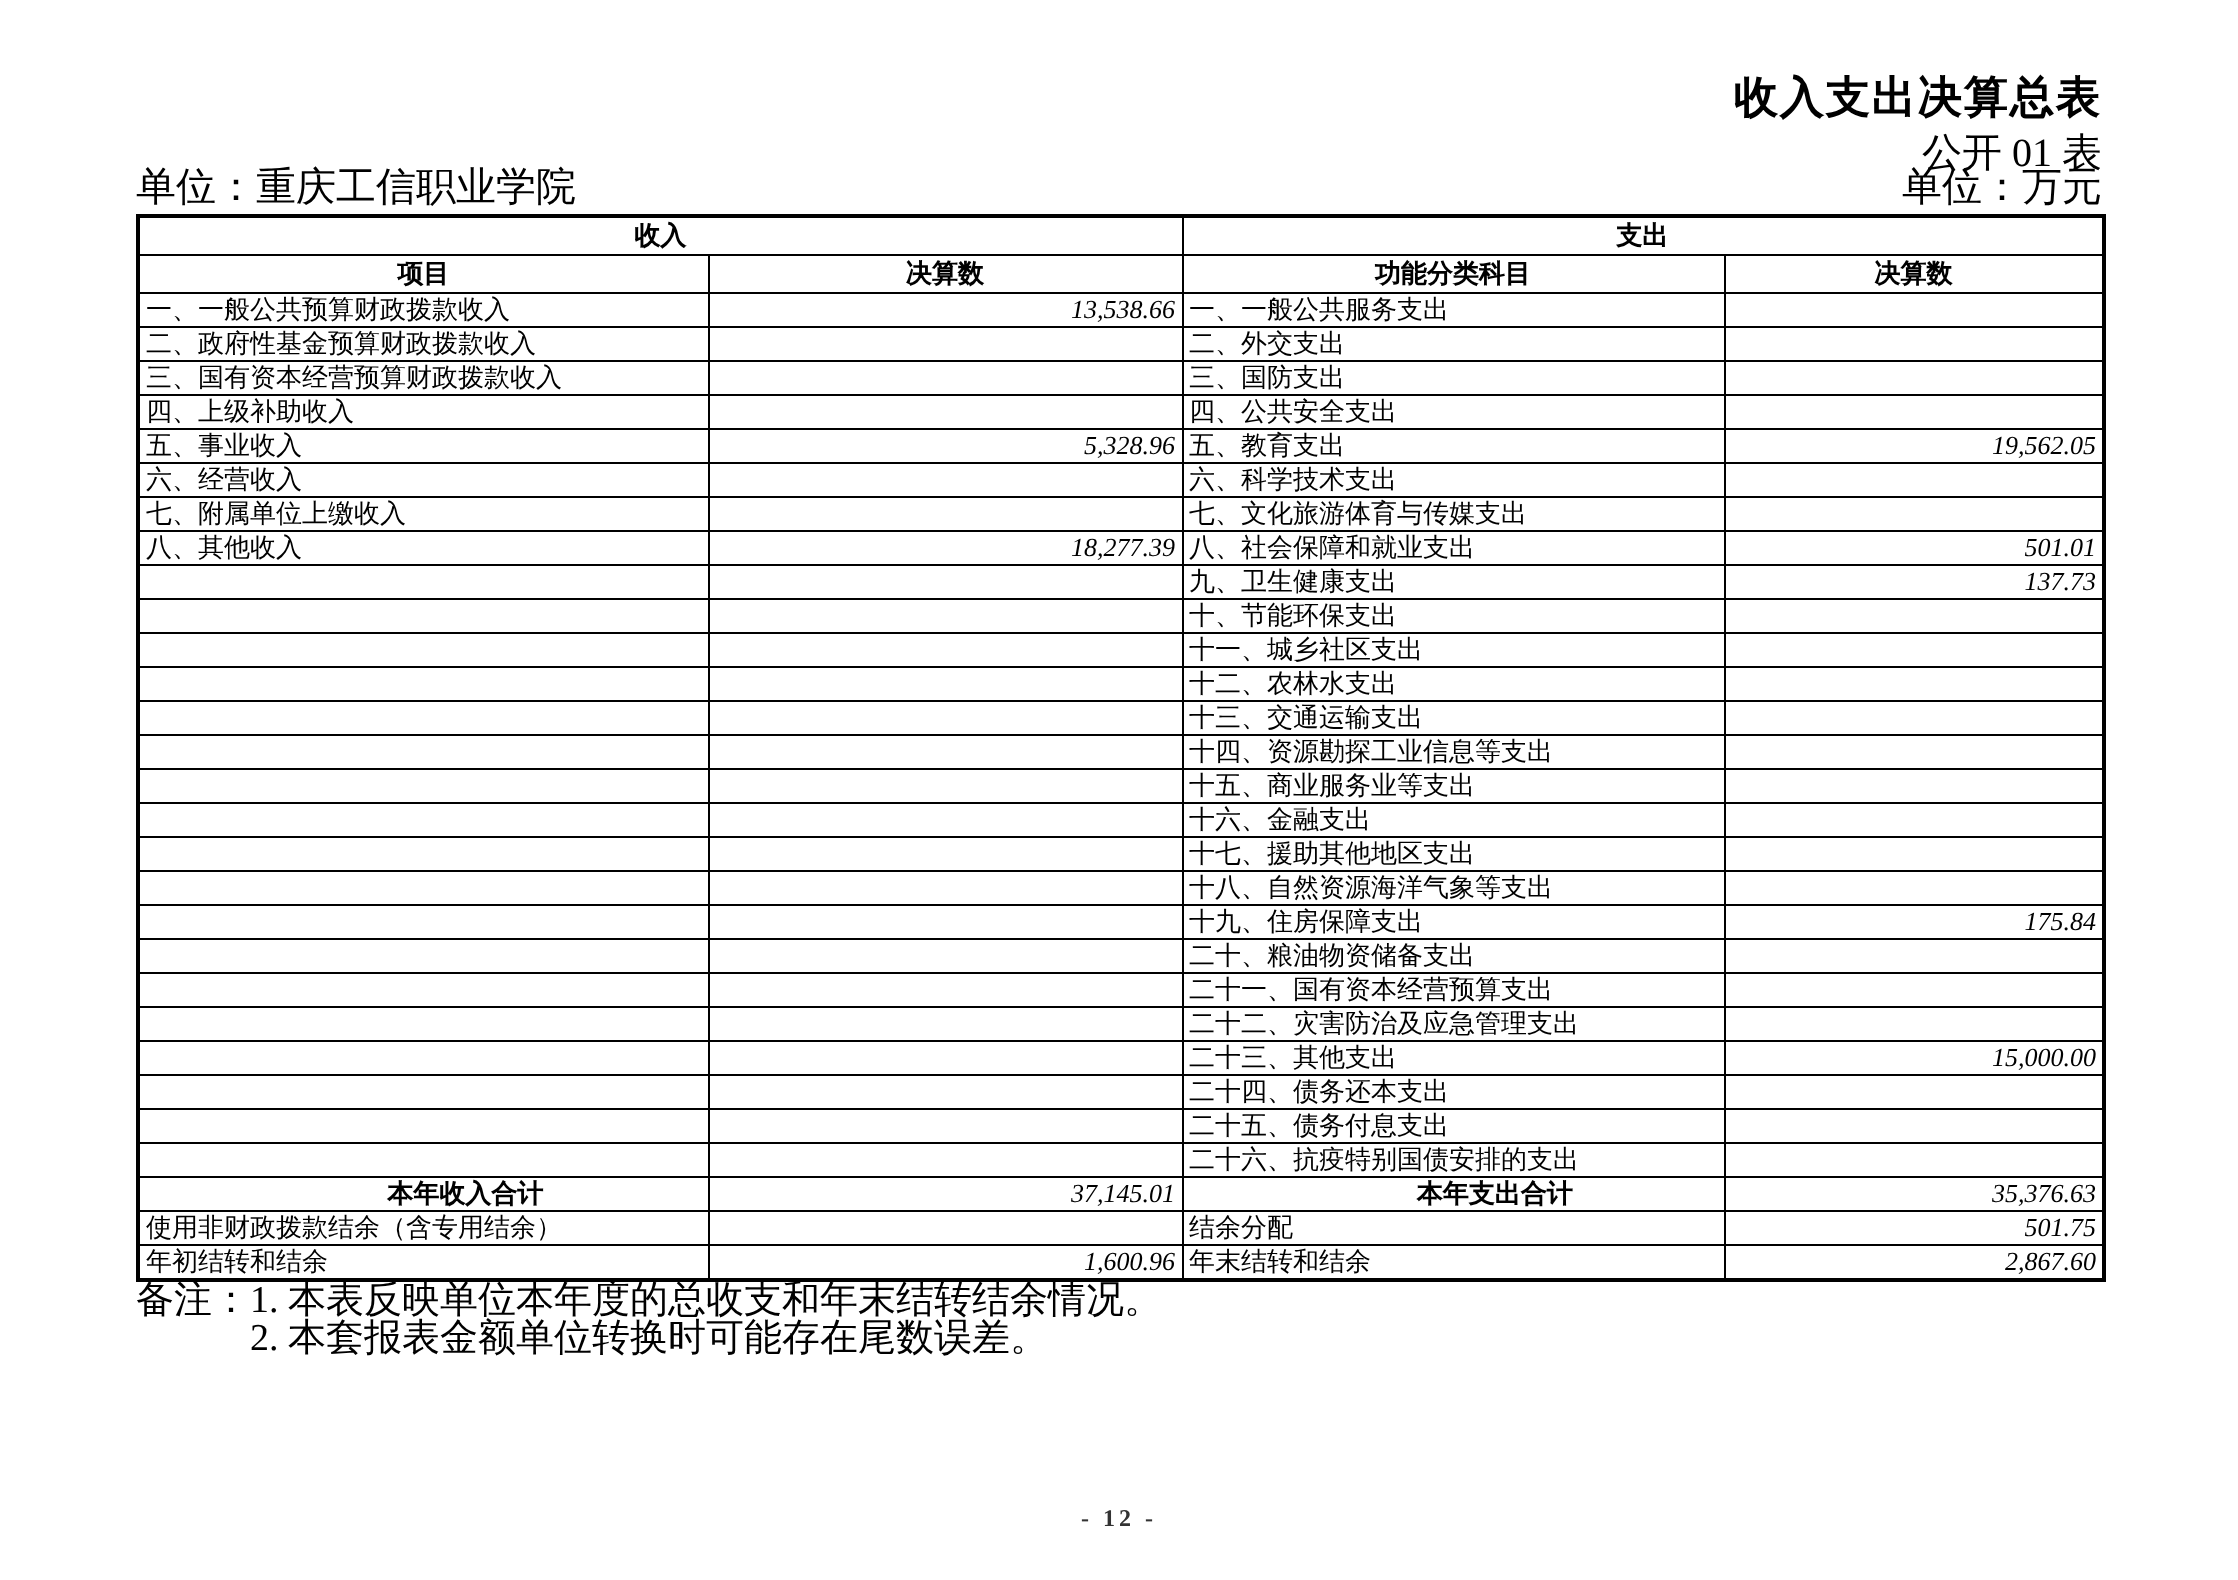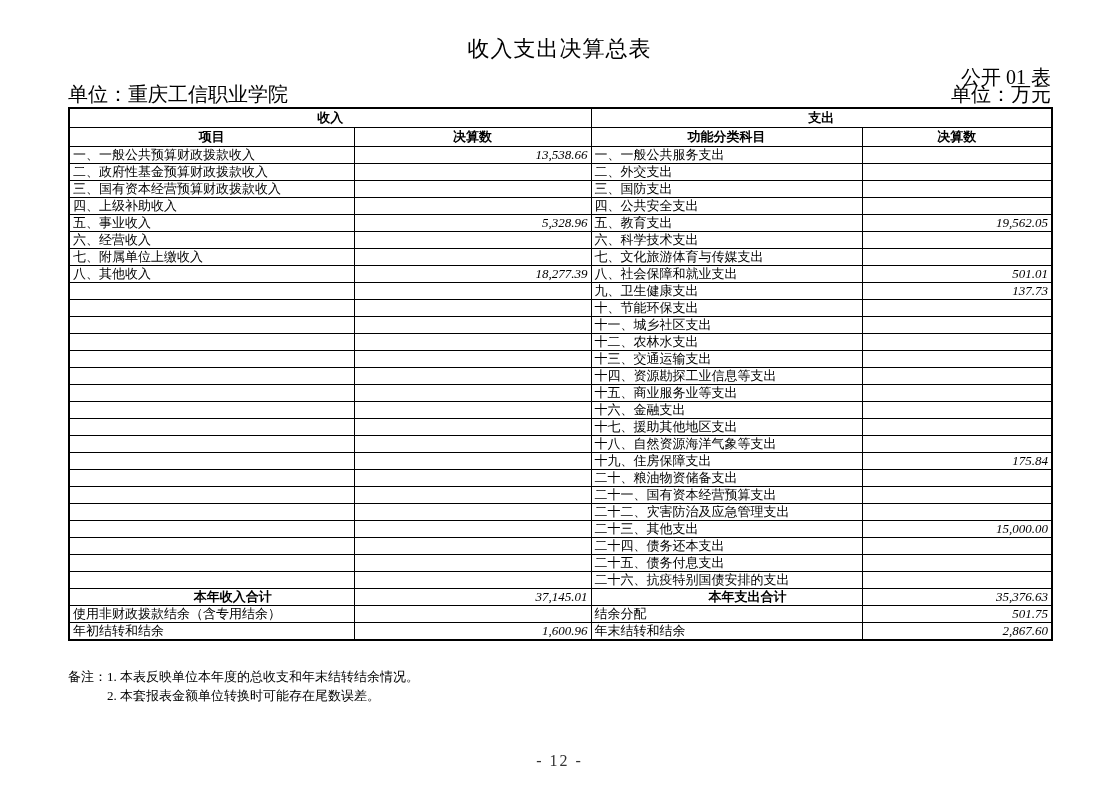--- a/index.html
+++ b/index.html
@@ -17,23 +17,23 @@
   }
   .sheet {
     position: absolute;
     inset: 0;
   }
   .content {
     margin: 0 68px;
   }
   .title {
     margin-top: 34px;
-    text-align: center;
+    text-align: right;
     font-size: 22px;
-    font-weight: normal;
+    font-weight: bold;
     letter-spacing: 1px;
     line-height: 30px;
   }
   .doc-code {
     margin-top: 5px;
     text-align: right;
     font-size: 20px;
     line-height: 17px;
   }
   .meta-row {
@@ -69,37 +69,37 @@
     padding: 1px 3px;
   }
   td.item  { text-align: left; }
   td.value { text-align: right; padding-right: 5px; font-style: italic; }
   tr.emphasis td.item {
     text-align: center;
     font-weight: bold;
     padding-left: 45px;
   }
   .notes {
-    margin-top: 26px;
     display: flex;
-    font-size: 13px;
+    font-size: 19px;
     line-height: 19px;
   }
   .notes .notes-label {
     white-space: nowrap;
   }
   .page-number {
     position: absolute;
     top: 752px;
     left: 0;
     width: 100%;
     text-align: center;
-    font-size: 16px;
+    font-size: 12px;
     color: #333;
     letter-spacing: 2px;
+    font-weight: bold;
   }
 </style>
 </head>
 <body>
 
 <div class="sheet">
   <div class="content">
     <div class="title">收入支出决算总表</div>
     <div class="doc-code">公开 01 表</div>
     <div class="meta-row">

